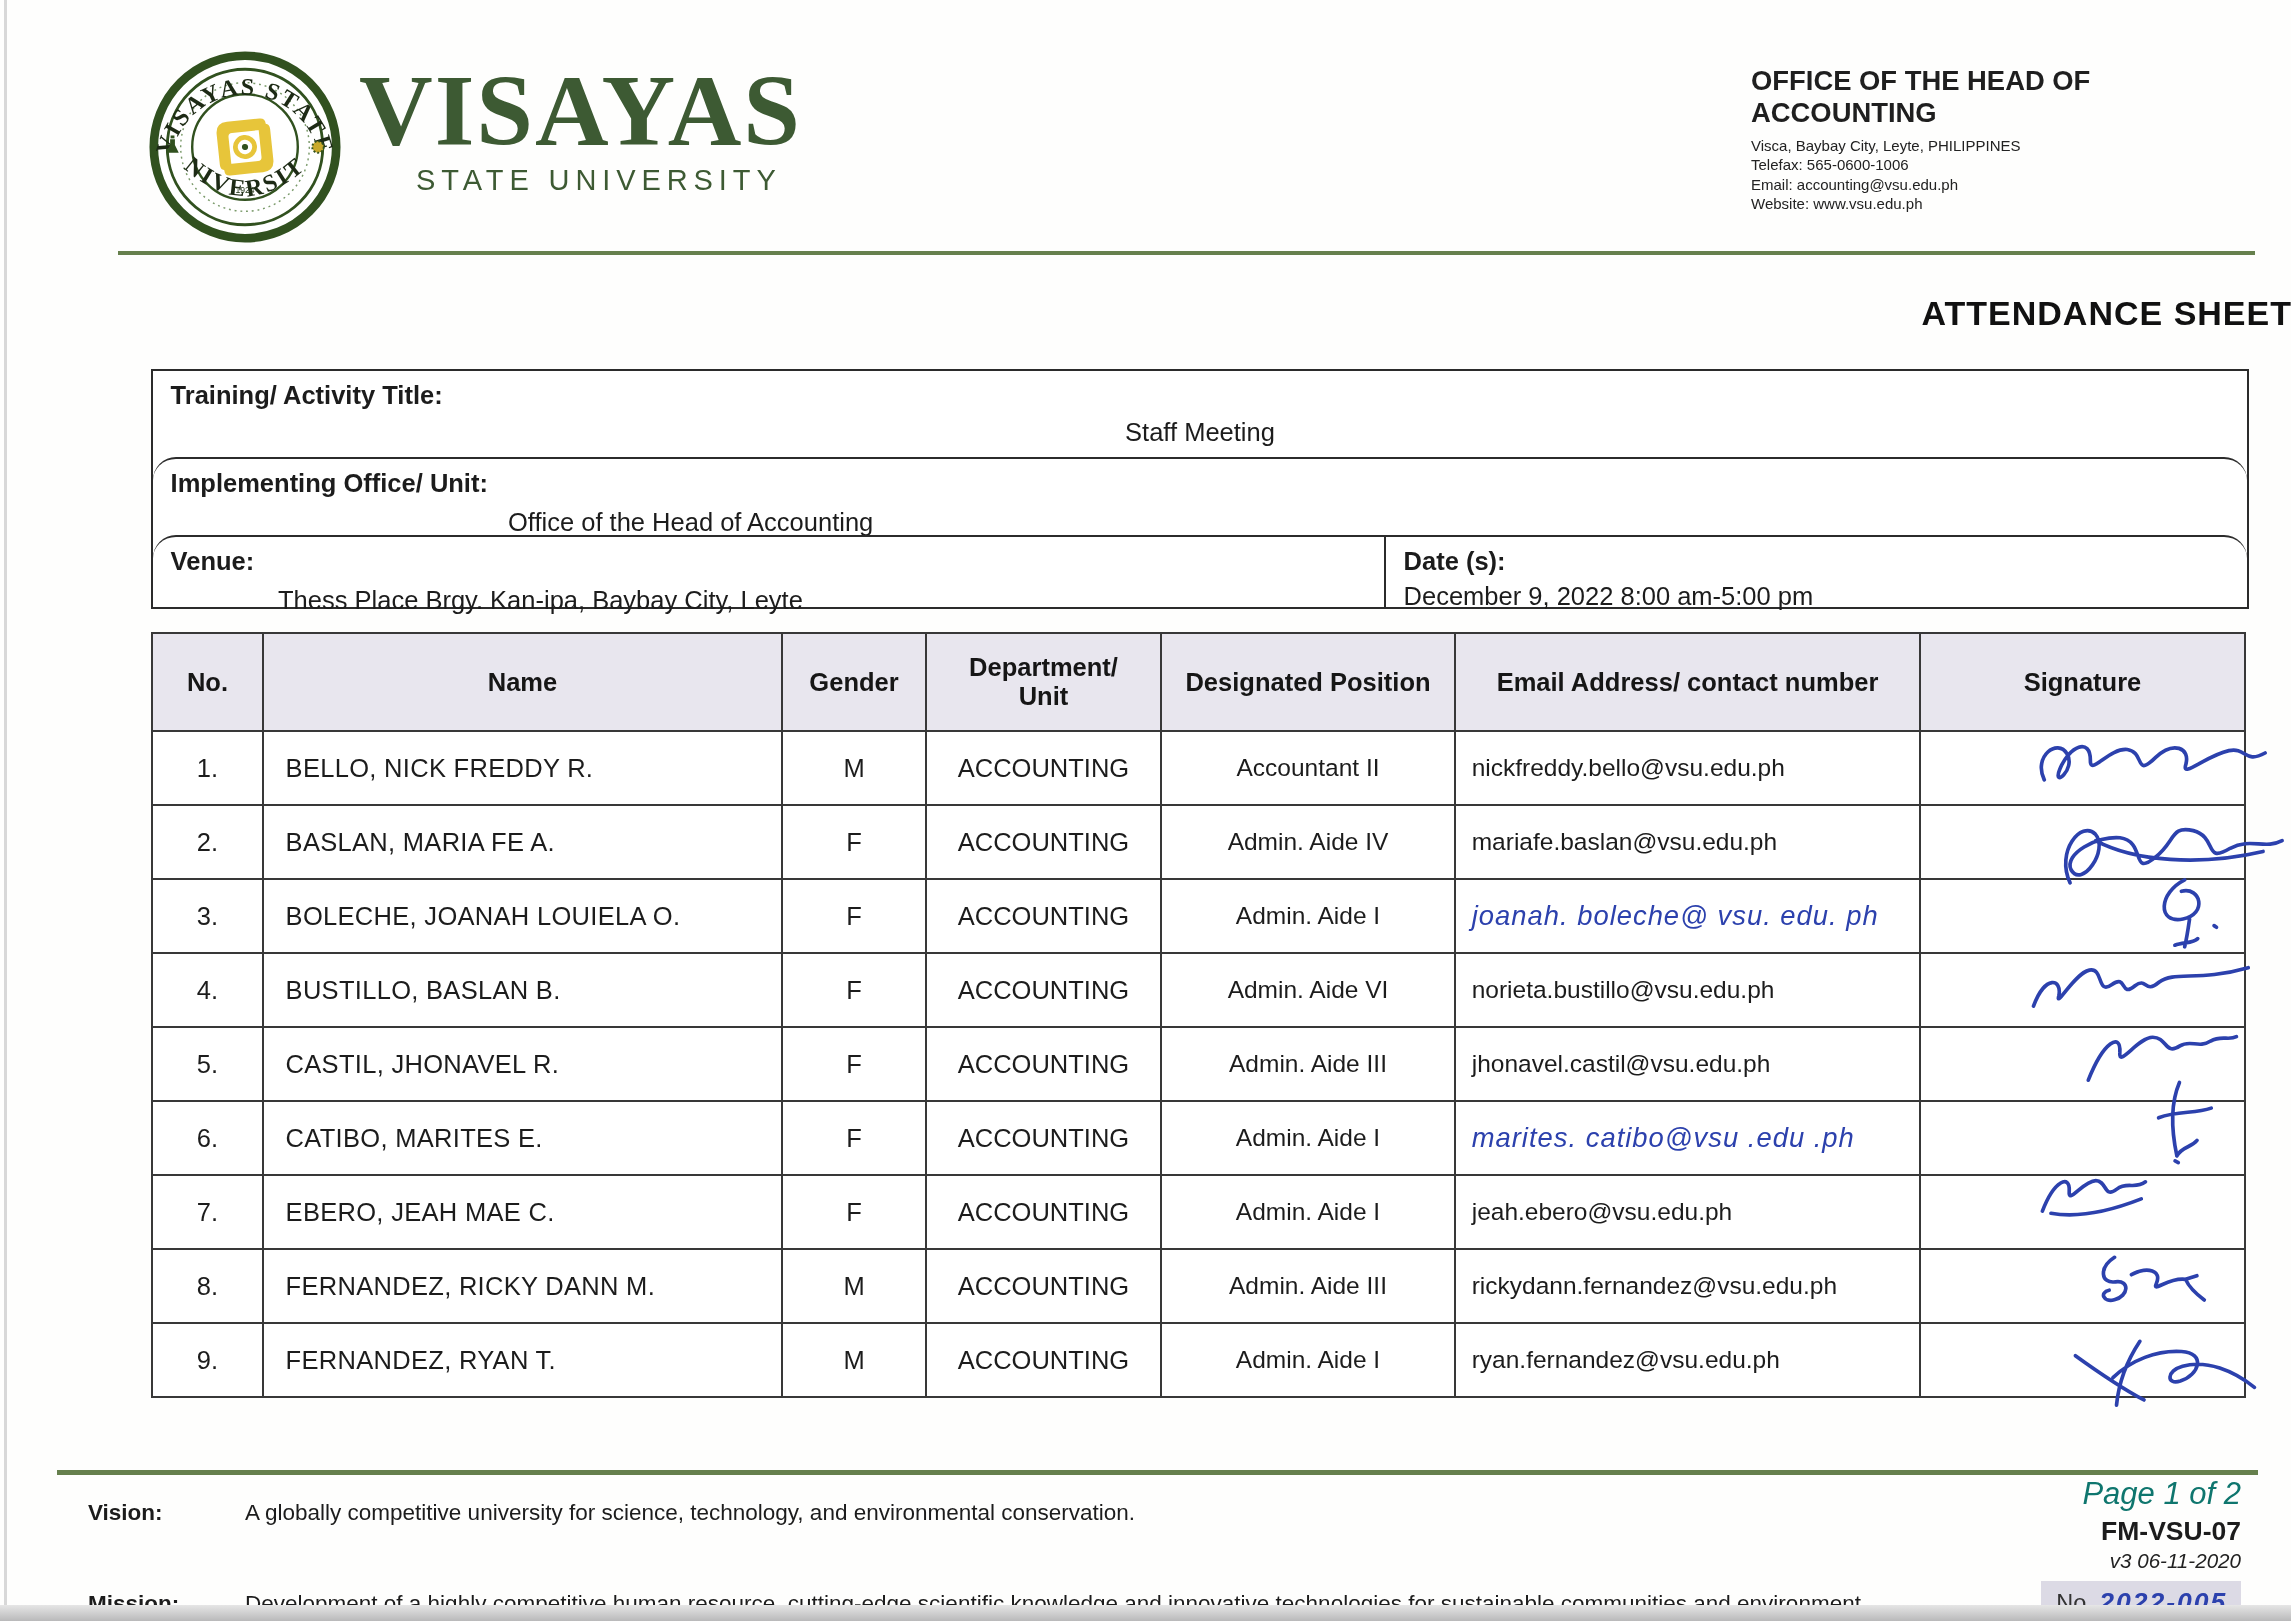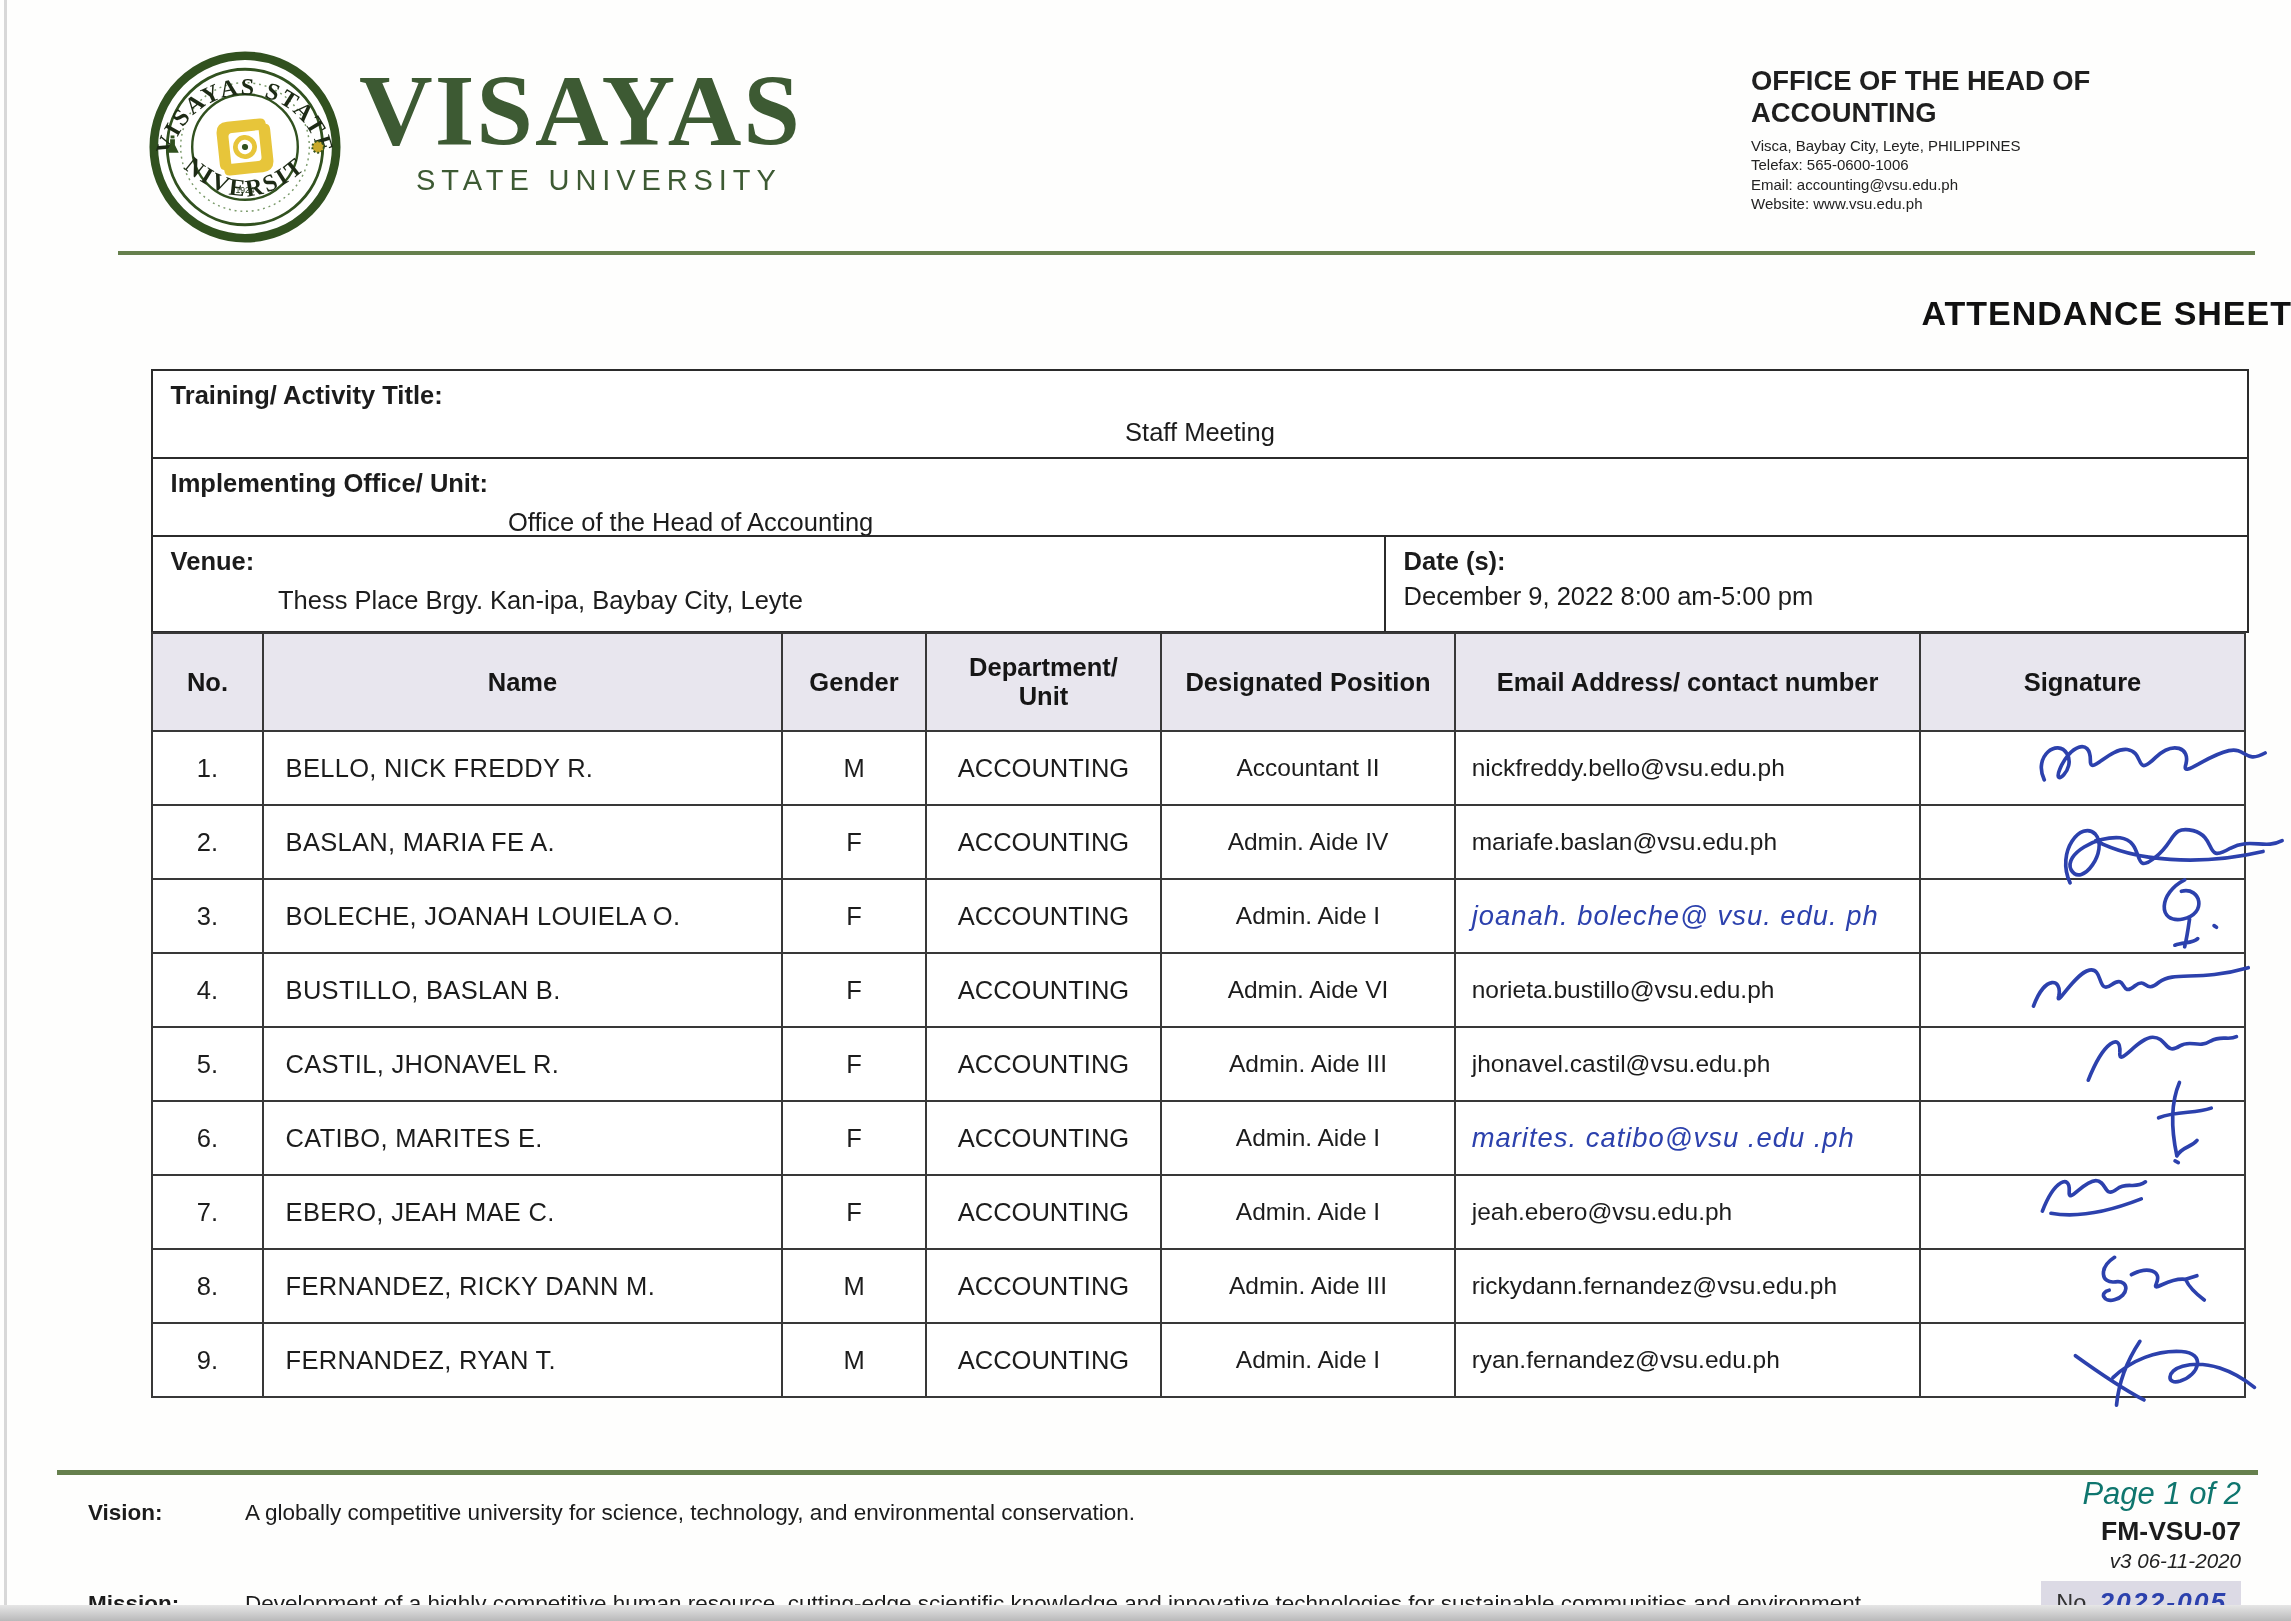--- a/index.html
+++ b/index.html
@@ -17,24 +17,24 @@
   .office-block{position:absolute;left:1751px;top:65px;width:461px;}
   .office-title{font-weight:bold;font-size:27.4px;line-height:1.18;color:#1f1f1f;width:421px;}
   .office-lines{margin-top:5.9px;font-size:15px;line-height:1.3;color:#222;}
   .rule-green-top{position:absolute;left:118px;top:251px;width:2137px;height:3.9px;background:#66804d;}
   
   .sheet-title{position:absolute;left:0;top:294px;width:2292px;text-align:right;
         font-weight:bold;font-size:34px;letter-spacing:1px;color:#111;}
   
   .info-box{position:absolute;left:151px;top:369px;width:2098px;border:2.9px solid #2b2b2b;
         background:#fff;box-sizing:border-box;}
-  .info-row{position:relative;box-sizing:border-box;}
+  .info-row{position:relative;box-sizing:border-box;border-radius:23px;}
   .info-row+.info-row{border-top:2.9px solid #2b2b2b;}
   .info-label{font-weight:bold;font-size:25.5px;padding:9.8px 0 0 17.6px;}
-  .r1{height:86px;} .r2{height:78px;} .r3{height:96px;display:flex;}
+  .r1{height:86px;} .r2{height:78px;} .r3{height:72px;display:flex;}
   .training-value{text-align:center;font-size:25.5px;margin-top:7.8px;}
   .office-value{font-size:25.5px;margin:9.8px 0 0 355px;}
   .venue-cell{width:1233px;border-right:2.9px solid #2b2b2b;box-sizing:border-box;}
   .venue-value{font-size:25.5px;margin:9.8px 0 0 125px;}
   .date-cell{flex:1;}
   .date-value{font-size:25.5px;margin:5.9px 0 0 17.6px;}
   
   .att-table{position:absolute;left:151px;top:632px;width:2094px;border-collapse:collapse;
         table-layout:fixed;background:#fff;}
   .att-table th,.att-table td{border:2.9px solid #383838;box-sizing:border-box;overflow:visible;}

